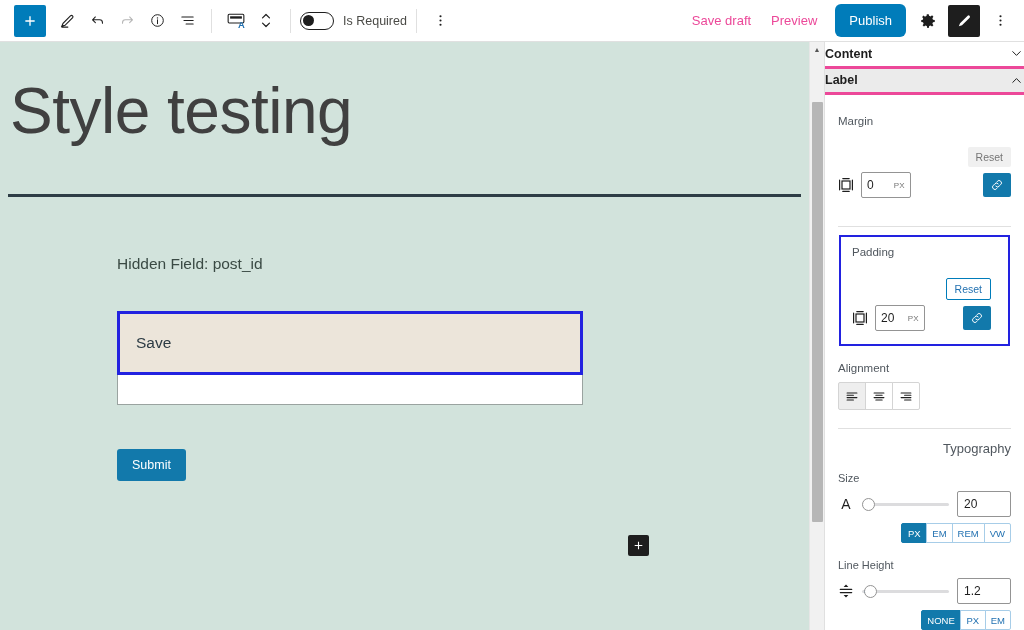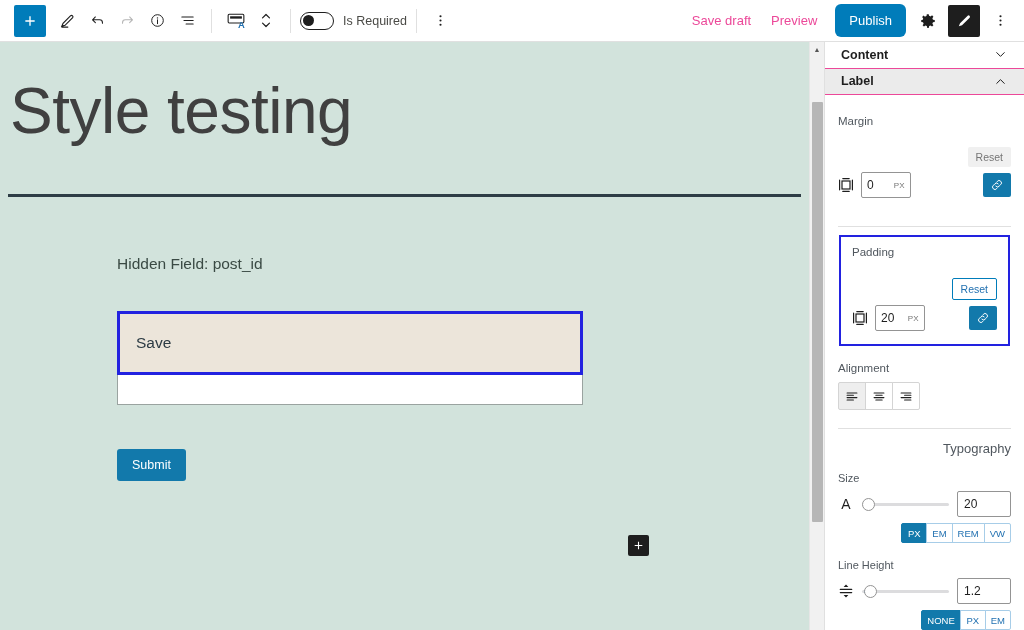--- a/index.html
+++ b/index.html
@@ -144,39 +144,39 @@
   .sidebar {
     width:200px; flex:none;
     background:#fff;
     border-left:1px solid #e0e0e0;
     overflow:hidden;
     display:flex; flex-direction:column;
   }
   .panel-head {
     height:38px; display:flex; align-items:center;
     justify-content:space-between;
-    padding:0 16px;
-    border-bottom:1px solid #ec4899;
+    padding:0 0;
+    border-bottom:3px solid #ec4899;
     cursor:pointer;
     font-size:12.5px; color:#1e1e1e; font-weight:600;
   }
   .panel-head.active { background:#ebebeb; }
   .chev { color:#1e1e1e; display:flex; }
 
   .sect { padding:10px 13px 0 13px; position:relative; }
   .sect-title {
     font-size:11.5px; color:#50575e; margin-bottom:20px;
   }
   .spacing-box {
     position:relative;
     margin:0 -13px; padding:10px 13px 14px 13px;
   }
   .spacing-box.focused {
     border:2px solid #2222e0;
-    margin:0 1px; padding:9px 11px 13px 11px;
+    margin:0 1px; padding:9px 17px 13px 11px;
   }
   .reset-row { display:flex; justify-content:flex-end; margin-bottom:5px; }
   .reset-btn {
     font-size:10.5px; color:#757575;
     background:#f0f0f0; border:none;
     padding:4px 8px; border-radius:2px;
     cursor:pointer; font-family:inherit;
   }
   .reset-btn.outlined {
     background:#fff; border:1px solid #007cba; color:#2271b1;

